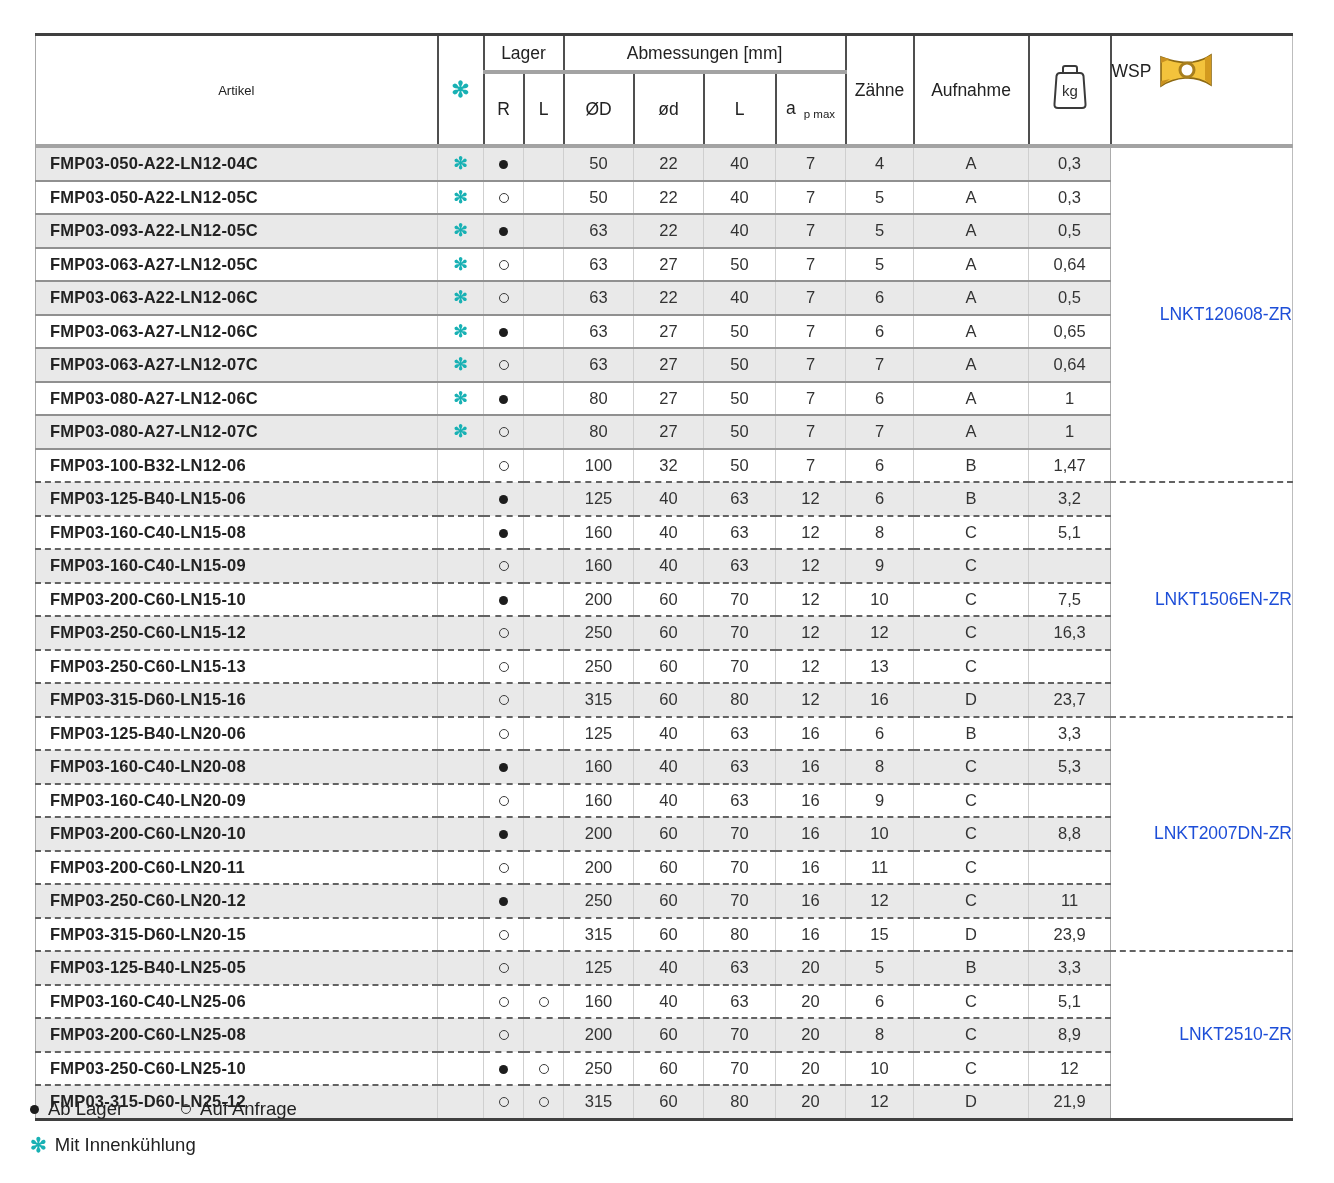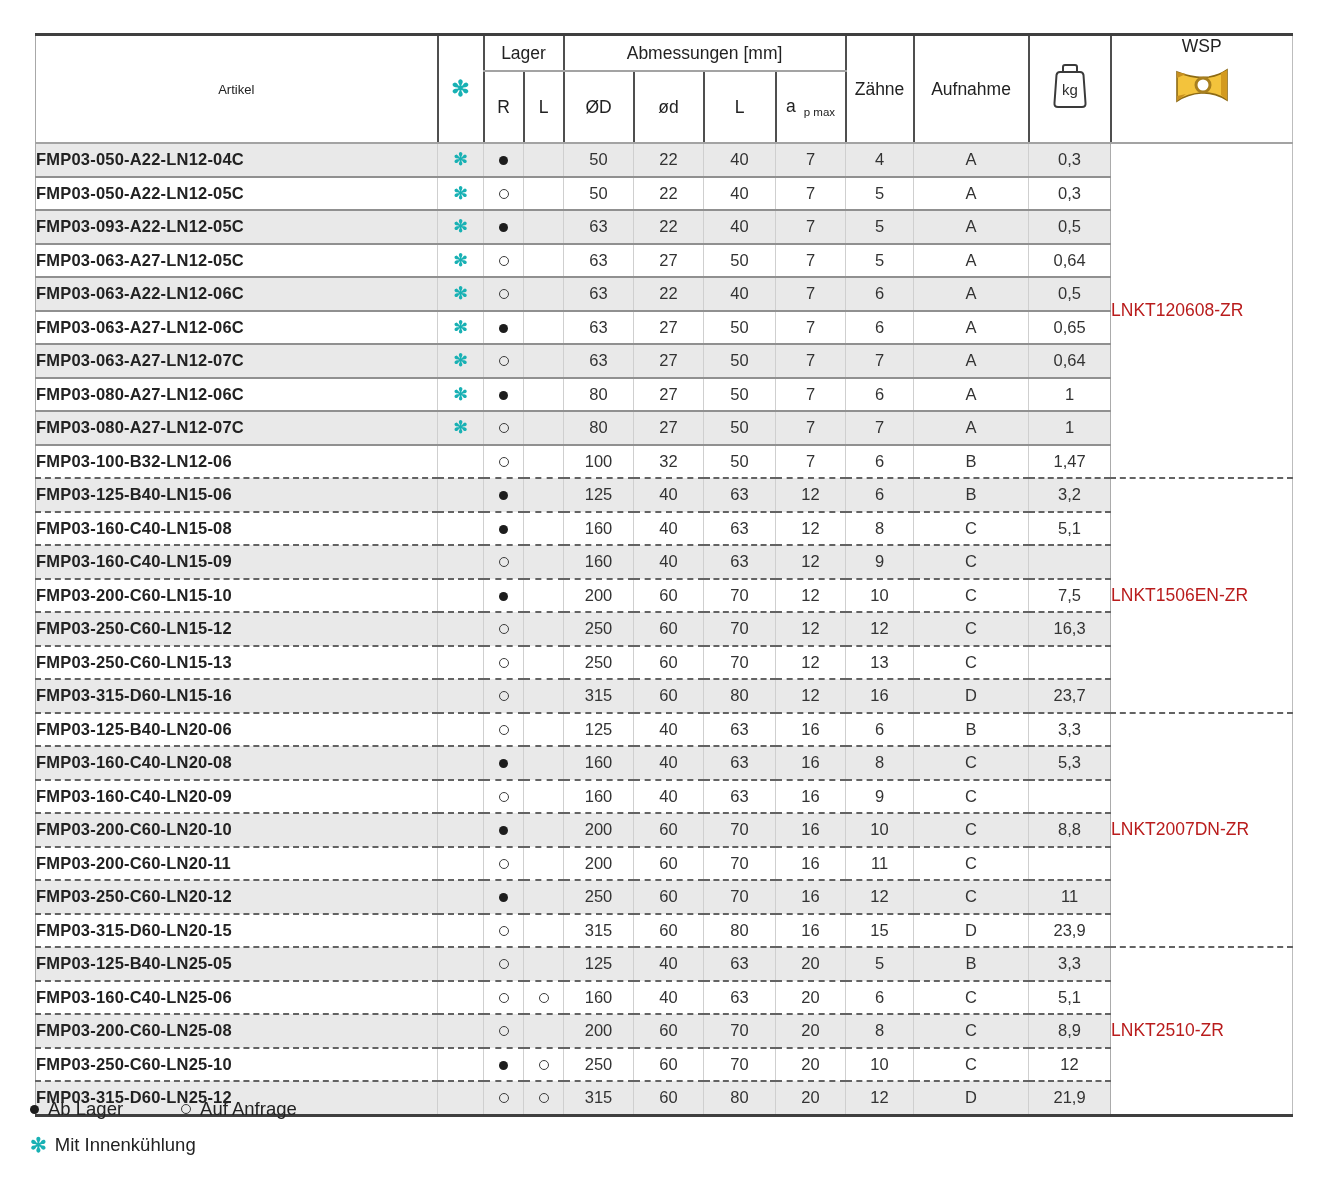--- a/index.html
+++ b/index.html
@@ -23,59 +23,60 @@
   
   thead th{
     font-weight:normal;
     font-size:17.5px;
     color:#222;
     background:#fff;
     padding:0;
   }
   thead tr.h1 th{height:34px;}
   thead tr.h2 th{height:70px;}
-  thead th{border-left:2px solid #4f4f4f;border-bottom:2px solid #a3a3a3;}
+  thead th{border-left:2px solid #4f4f4f;border-bottom:4px solid #a3a3a3;}
   thead th.no-left{border-left:none;}
   th.artikel-h{font-size:13px;}
   th.group-h{height:34px;}
   .snow{color:#18b1b4;}
   th .snow{font-size:22px;font-weight:bold;}
   sub.apsub{font-size:11.5px;vertical-align:-4px;margin-left:8px;}
   th.wsp-h{vertical-align:top;}
-  .wsp-head-inner{display:flex;flex-direction:column;align-items:center;padding-top:0;gap:6px;}
+  .wsp-head-inner{display:flex;flex-direction:row;align-items:center;padding-top:12px;gap:6px;}
   
   tbody td{
     height:31.5px;
     font-size:16.5px;
     color:#333;
     text-align:center;
     padding:0;
     border-left:1px solid #cfcfcf;
     vertical-align:middle;
   }
   tbody td.c-art{
     text-align:left;
+    padding-left:14px;
     font-weight:bold;
     color:#222;
     border-left:none;
     letter-spacing:.2px;
   }
   tbody td .snow{font-size:17px;font-weight:bold;}
   tr.shaded td{background:#e9e9e9;}
   tr.plain td{background:#ffffff;}
   tr.sep-solid td{border-bottom:2px solid #909090;}
   tr.sep-dashed td{border-bottom:2px dashed #636363;}
   tr.sep-last td{border-bottom:none;margin-top:20px;}
   td.wsp-cell{
     background:#ffffff !important;
     border-left:1px solid #ababab;
     border-bottom:none;
     font-size:17.5px;
-    color:#b91c1c;
-    text-align:left;
+    color:#1d4ed8;
+    text-align:right;
   }
   td.wsp-cell.wsp-sep{border-bottom:2px dashed #636363;}
   .dot{display:inline-block;width:9px;height:9px;border-radius:50%;}
   .dot-filled{background:#1d1d1d;}
   .dot-open{border:1.6px solid #3c3c3c;background:transparent;box-sizing:border-box;width:10px;height:10px;}
   
   .legend{position:absolute;left:30px;top:1098px;font-size:18.5px;color:#222;}
   .legend-row{display:flex;align-items:center;margin-bottom:13px;}
   .lg-item{display:flex;align-items:center;margin-right:58px;}
   .lg-item .dot{margin-right:9px;}

